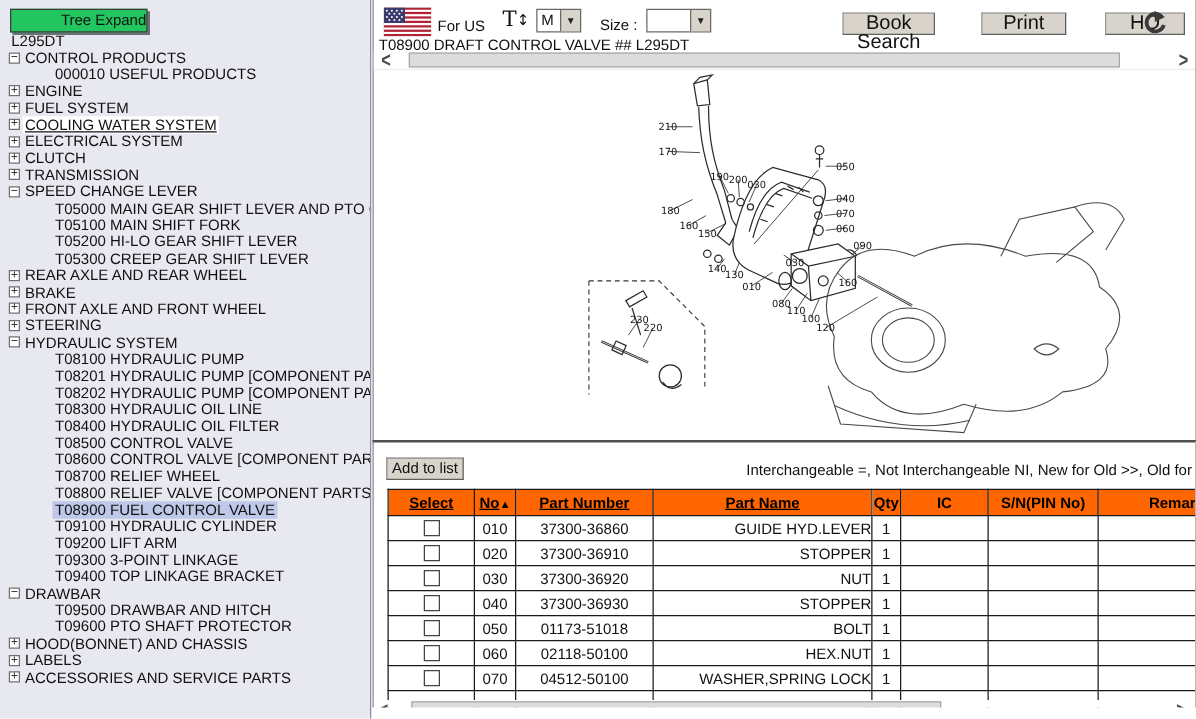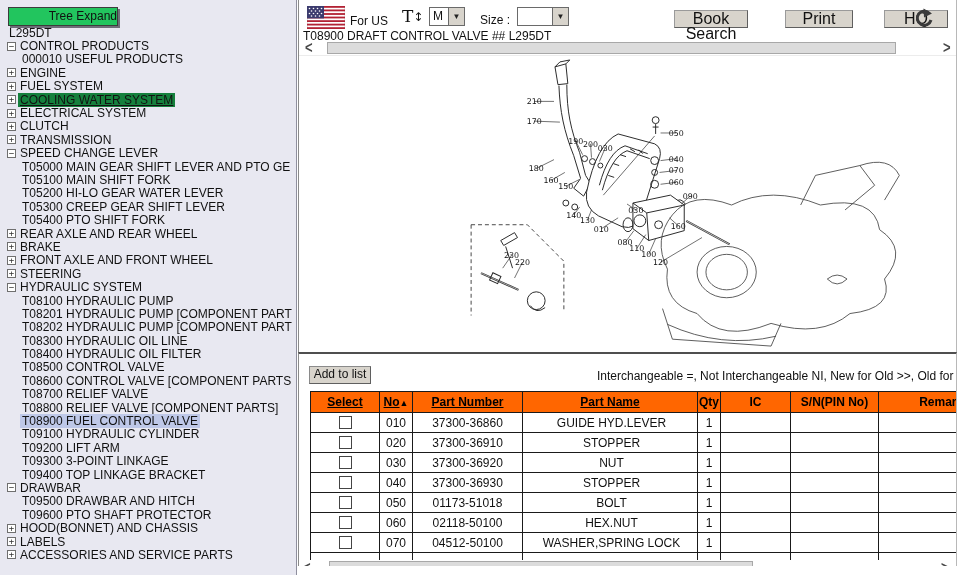--- a/index.html
+++ b/index.html
@@ -10,26 +10,26 @@
 
   
   #treepanel{left:0;top:0;width:297px;height:575px;background:#E8E8F1;
              border-right:1px solid #8F8F9E;overflow:hidden;}
   #tree-expand{position:absolute;left:8px;top:7px;width:110px;height:19px;background:#22c55e;
                border:1px solid #3c3c3c;box-shadow:2px 2px 0 #6e6e78;font-size:12px;
                text-align:right;line-height:16px;cursor:pointer;}
   #tree{position:absolute;left:0;top:26px;width:268px;}
   .titem{height:13.4px;display:flex;align-items:center;white-space:nowrap;font-size:12px;
          padding-left:7px;cursor:pointer;}
-  .titem.lvl1{padding-left:20px;text-align:right;}
+  .titem.lvl1{padding-left:42px;text-align:right;}
   .pm{width:9px;height:9px;border:1px solid #6f6f6f;background:#fff;font-size:9px;line-height:7px;
       text-align:center;margin-right:2px;flex:0 0 auto;color:#333;
       font-family:"DejaVu Sans Mono",monospace;}
   .tlabel{padding:0 2px;}
-  .titem.focused .tlabel{background:#15803d;text-decoration:underline;}
+  .titem.focused .tlabel{background:#ffffff;text-decoration:underline;}
   .titem.selected .tlabel{background:#BEC8E8;}
 
   
   #dpanel{left:298px;top:0;width:659px;height:356px;background:#fff;
           border-left:1px solid #8a8a8a;border-right:1px solid #b8b8b8;}
   #flag{position:absolute;left:8px;top:6px;width:38px;height:23px;}
   #forus{position:absolute;left:51px;top:14px;font-size:12px;}
   #tsize-icon{position:absolute;left:103px;top:6px;font-size:17px;font-family:"DejaVu Serif",serif;}
   #tsize-icon .ud{font-family:"DejaVu Sans",sans-serif;font-size:12px;vertical-align:1px;}
   .combo{position:absolute;height:19px;background:#fff;border:1px solid #6a6a6a;display:flex;cursor:pointer;}
@@ -62,21 +62,21 @@
           overflow:hidden;}
   #ptable{position:absolute;left:11px;top:37px;width:700px;border-collapse:collapse;
           table-layout:fixed;font-size:12px;}
   #ptable th{background:#FF6600;border:1px solid #1a1a1a;height:21px;font-weight:bold;
              color:#000;padding:0;overflow:hidden;white-space:nowrap;}
   #ptable th.sortable{cursor:pointer;}
   #ptable th.sortable .cl{text-decoration:underline;}
   #ptable td{border:1px solid #1a1a1a;height:20px;background:#fff;padding:0;overflow:hidden;
              white-space:nowrap;}
   td.c,th{text-align:center;}
-  td.l{padding-left:3px !important;text-align:center;}
+  td.l{padding-left:3px !important;text-align:right;}
   .cb{display:block;margin:0 auto;width:13px;height:13px;border:1px solid #444;background:#fff;cursor:pointer;}
   #bscroll{left:0;top:206px;width:657px;height:13px;}
   #bthumb{left:30px;top:1px;width:424px;height:10px;}
 </style>
 </head>
 <body>
 
 <div class="abs" id="treepanel">
   <div id="tree-expand">Tree Expand</div>
   <div id="tree">
@@ -118,27 +118,24 @@
         <span class="pm">−</span>
         <span class="tlabel">SPEED CHANGE LEVER</span>
       </div>
       <div class="titem lvl1">
         <span class="tlabel">T05000 MAIN GEAR SHIFT LEVER AND PTO GE</span>
       </div>
       <div class="titem lvl1">
         <span class="tlabel">T05100 MAIN SHIFT FORK</span>
       </div>
       <div class="titem lvl1">
-        <span class="tlabel">T05200 HI-LO GEAR WATER LEVER</span>
+        <span class="tlabel">T05200 HI-LO GEAR SHIFT LEVER</span>
       </div>
       <div class="titem lvl1">
         <span class="tlabel">T05300 CREEP GEAR SHIFT LEVER</span>
-      </div>
-      <div class="titem lvl1">
-        <span class="tlabel">T05400 PTO SHIFT FORK</span>
       </div>
       <div class="titem lvl0">
         <span class="pm">+</span>
         <span class="tlabel">REAR AXLE AND REAR WHEEL</span>
       </div>
       <div class="titem lvl0">
         <span class="pm">+</span>
         <span class="tlabel">BRAKE</span>
       </div>
       <div class="titem lvl0">
@@ -168,21 +165,21 @@
       <div class="titem lvl1">
         <span class="tlabel">T08400 HYDRAULIC OIL FILTER</span>
       </div>
       <div class="titem lvl1">
         <span class="tlabel">T08500 CONTROL VALVE</span>
       </div>
       <div class="titem lvl1">
         <span class="tlabel">T08600 CONTROL VALVE [COMPONENT PARTS</span>
       </div>
       <div class="titem lvl1">
-        <span class="tlabel">T08700 RELIEF VALVE</span>
+        <span class="tlabel">T08700 RELIEF WHEEL</span>
       </div>
       <div class="titem lvl1">
         <span class="tlabel">T08800 RELIEF VALVE [COMPONENT PARTS]</span>
       </div>
       <div class="titem lvl1 selected">
         <span class="tlabel">T08900 FUEL CONTROL VALVE</span>
       </div>
       <div class="titem lvl1">
         <span class="tlabel">T09100 HYDRAULIC CYLINDER</span>
       </div>

